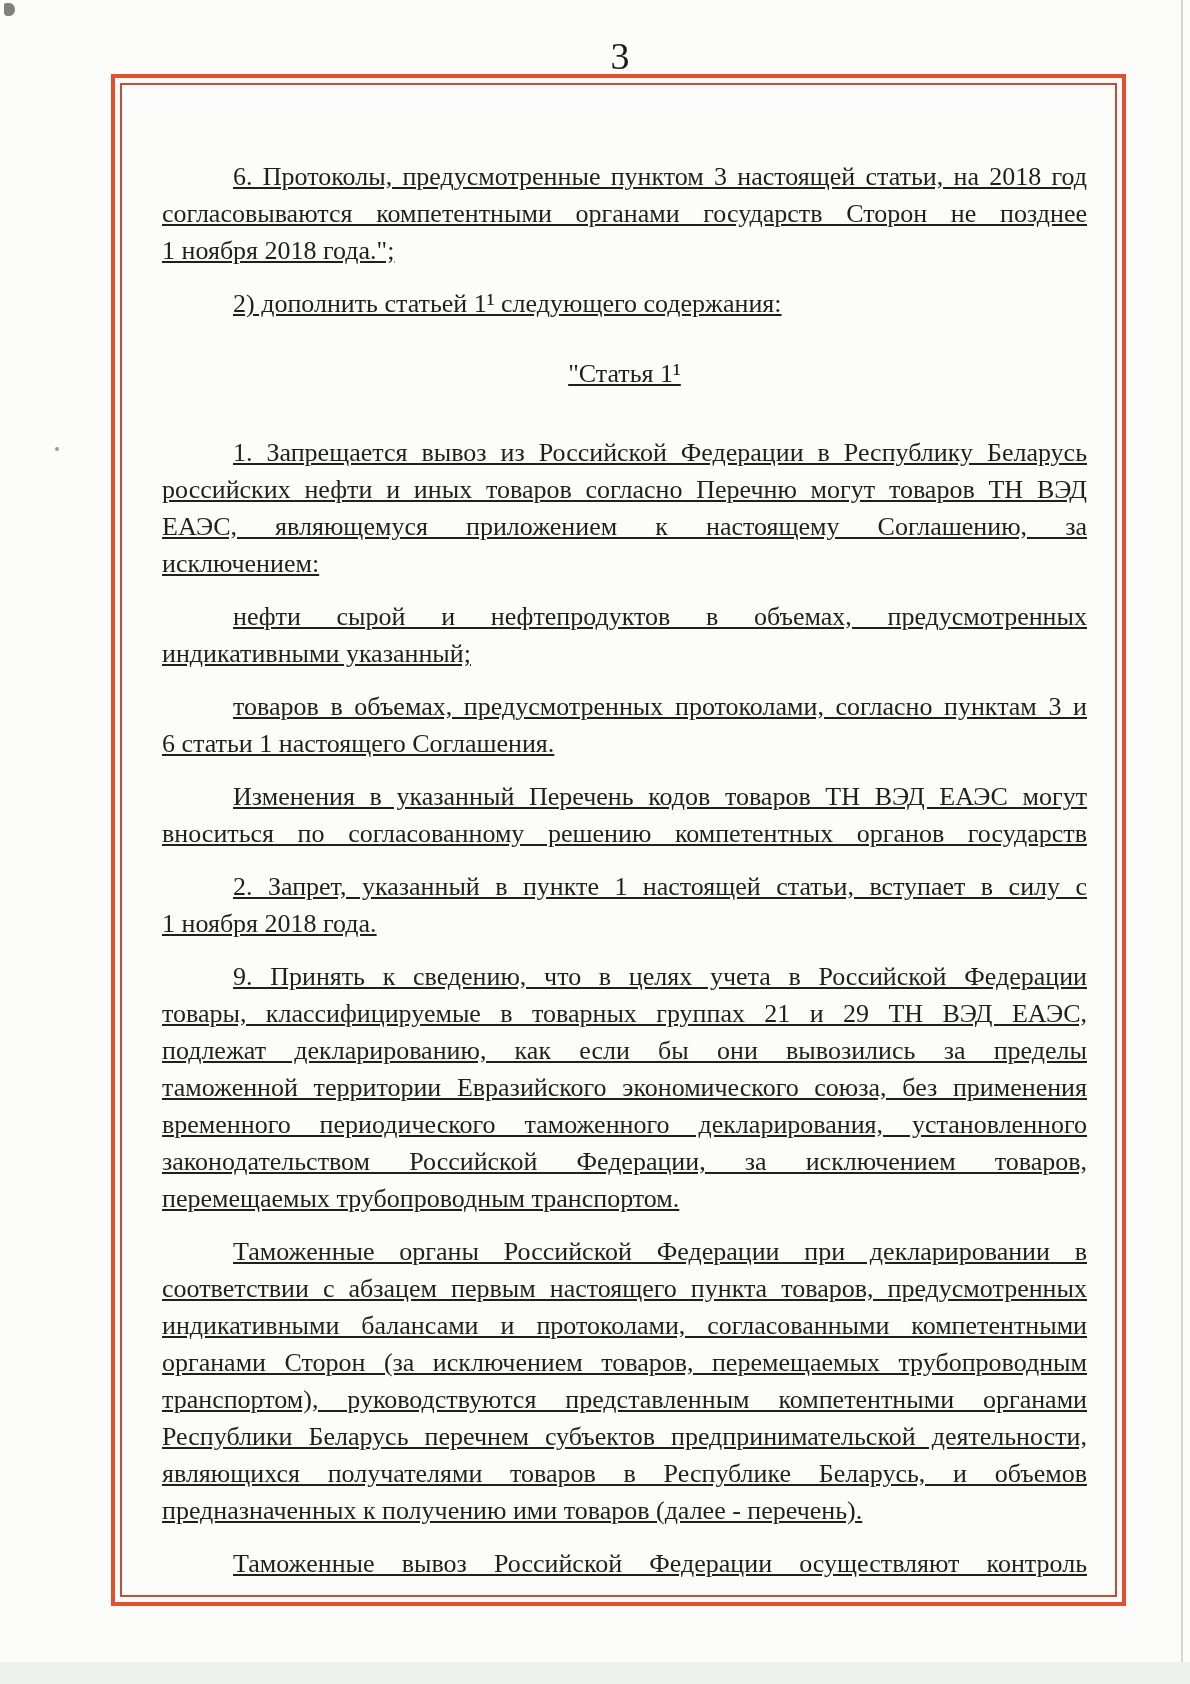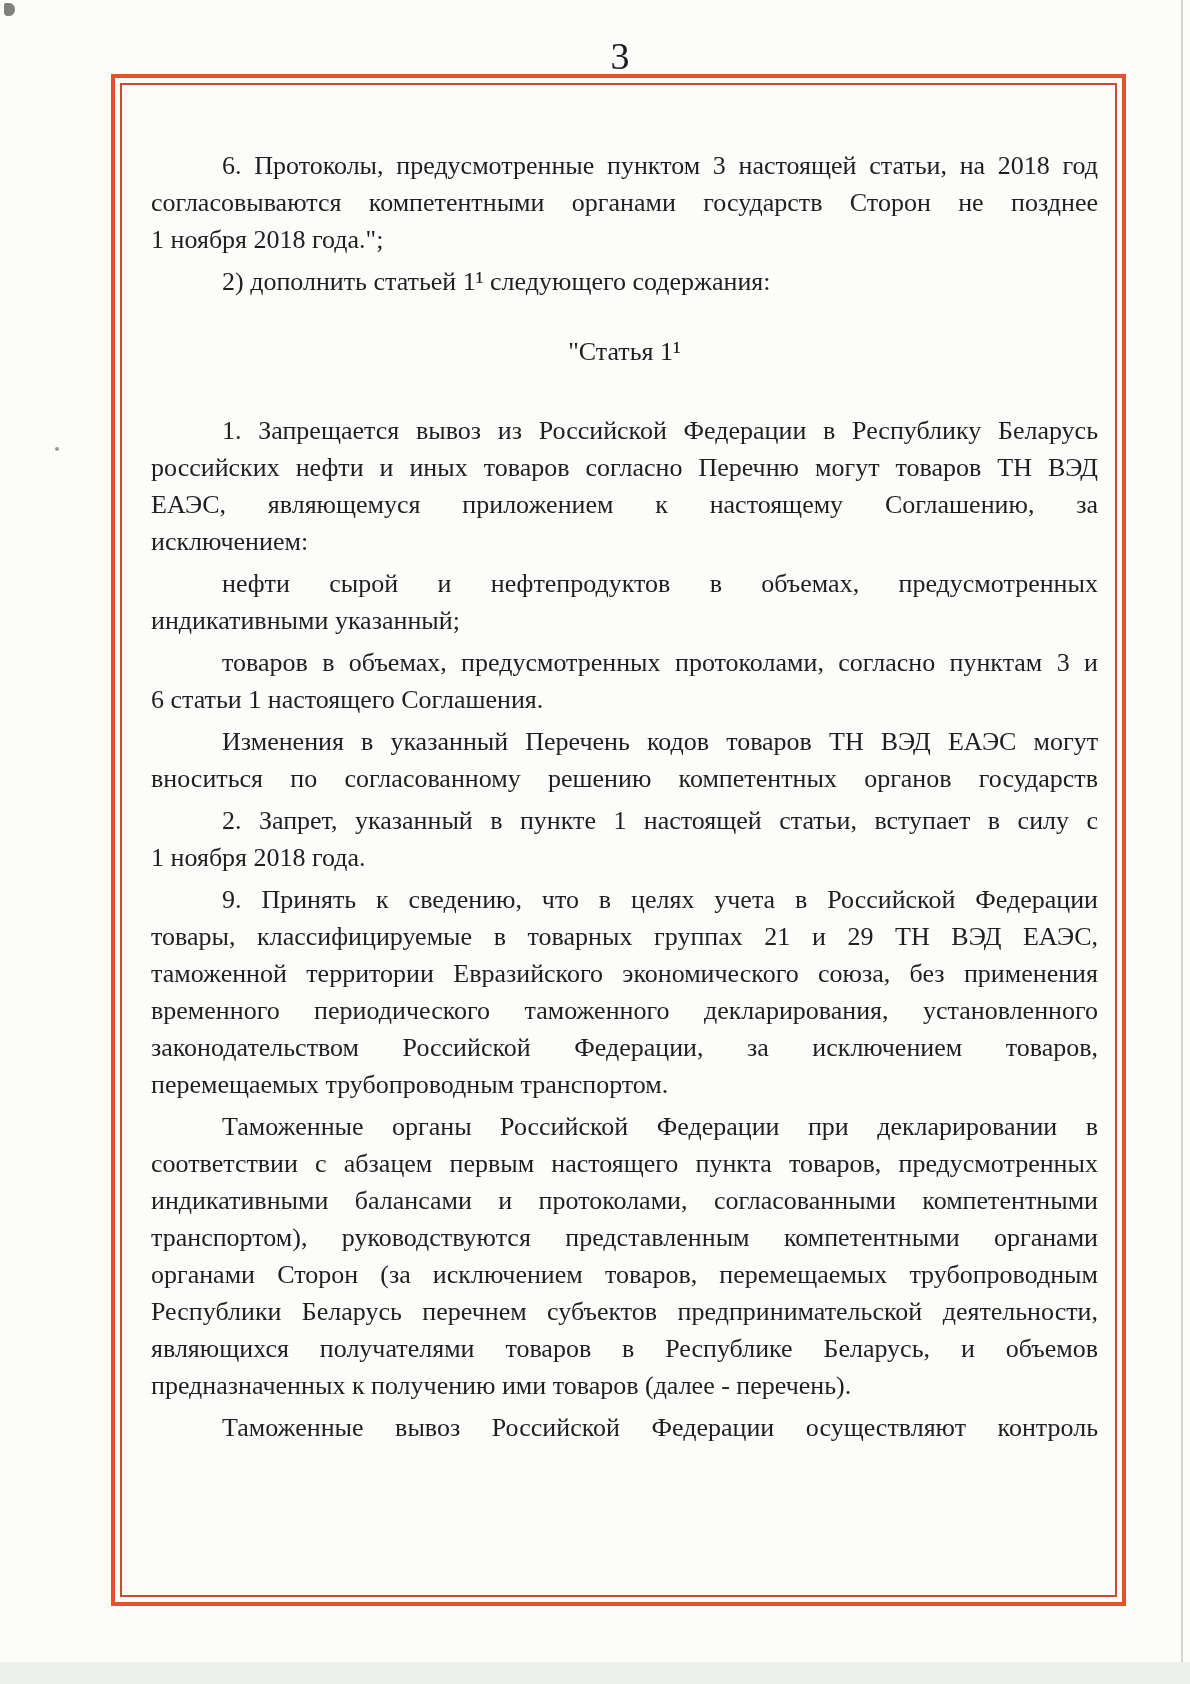--- a/index.html
+++ b/index.html
@@ -36,21 +36,21 @@
     border: 2px solid #c64b38;
   }
   .textblock {
     position: absolute;
     left: 146px; top: 142px;
     width: 957px;
     font-size: 26px;
     line-height: 37px;
     color: #1f1f1f;
   }
-  .block { margin: 5px; }
+  .block { margin: 16px; text-decoration: underline; }
   .block.heading { margin-top: 33px; margin-bottom: 42px; }
   .line {
     height: 37px;
     overflow: hidden;
     text-align: justify;
     text-align-last: justify;
   }
   .line.last { text-align-last: left; }
   .line.first { text-indent: 71px; }
   .heading .line {
@@ -123,31 +123,32 @@
         <div class="line first">Изменения в указанный Перечень кодов товаров ТН ВЭД ЕАЭС могут</div>
         <div class="line">вноситься по согласованному решению компетентных органов государств</div>
       </div>
       <div class="block paragraph">
         <div class="line first">2. Запрет, указанный в пункте 1 настоящей статьи, вступает в силу с</div>
         <div class="line last">1 ноября 2018 года.</div>
       </div>
       <div class="block paragraph">
         <div class="line first">9. Принять к сведению, что в целях учета в Российской Федерации</div>
         <div class="line">товары, классифицируемые в товарных группах 21 и 29 ТН ВЭД ЕАЭС,</div>
+        <div class="line">подлежат декларированию, как если бы они вывозились за пределы</div>
         <div class="line">таможенной территории Евразийского экономического союза, без применения</div>
         <div class="line">временного периодического таможенного декларирования, установленного</div>
         <div class="line">законодательством Российской Федерации, за исключением товаров,</div>
         <div class="line last">перемещаемых трубопроводным транспортом.</div>
       </div>
       <div class="block paragraph">
         <div class="line first">Таможенные органы Российской Федерации при декларировании в</div>
         <div class="line">соответствии с абзацем первым настоящего пункта товаров, предусмотренных</div>
         <div class="line">индикативными балансами и протоколами, согласованными компетентными</div>
+        <div class="line">органами Сторон (за исключением товаров, перемещаемых трубопроводным</div>
         <div class="line">транспортом), руководствуются представленным компетентными органами</div>
-        <div class="line">органами Сторон (за исключением товаров, перемещаемых трубопроводным</div>
         <div class="line">Республики Беларусь перечнем субъектов предпринимательской деятельности,</div>
         <div class="line">являющихся получателями товаров в Республике Беларусь, и объемов</div>
         <div class="line last">предназначенных к получению ими товаров (далее - перечень).</div>
       </div>
       <div class="block paragraph">
         <div class="line first">Таможенные вывоз Российской Федерации осуществляют контроль</div>
       </div>
     </div>
 
   <div class="page-edge-right"></div>

